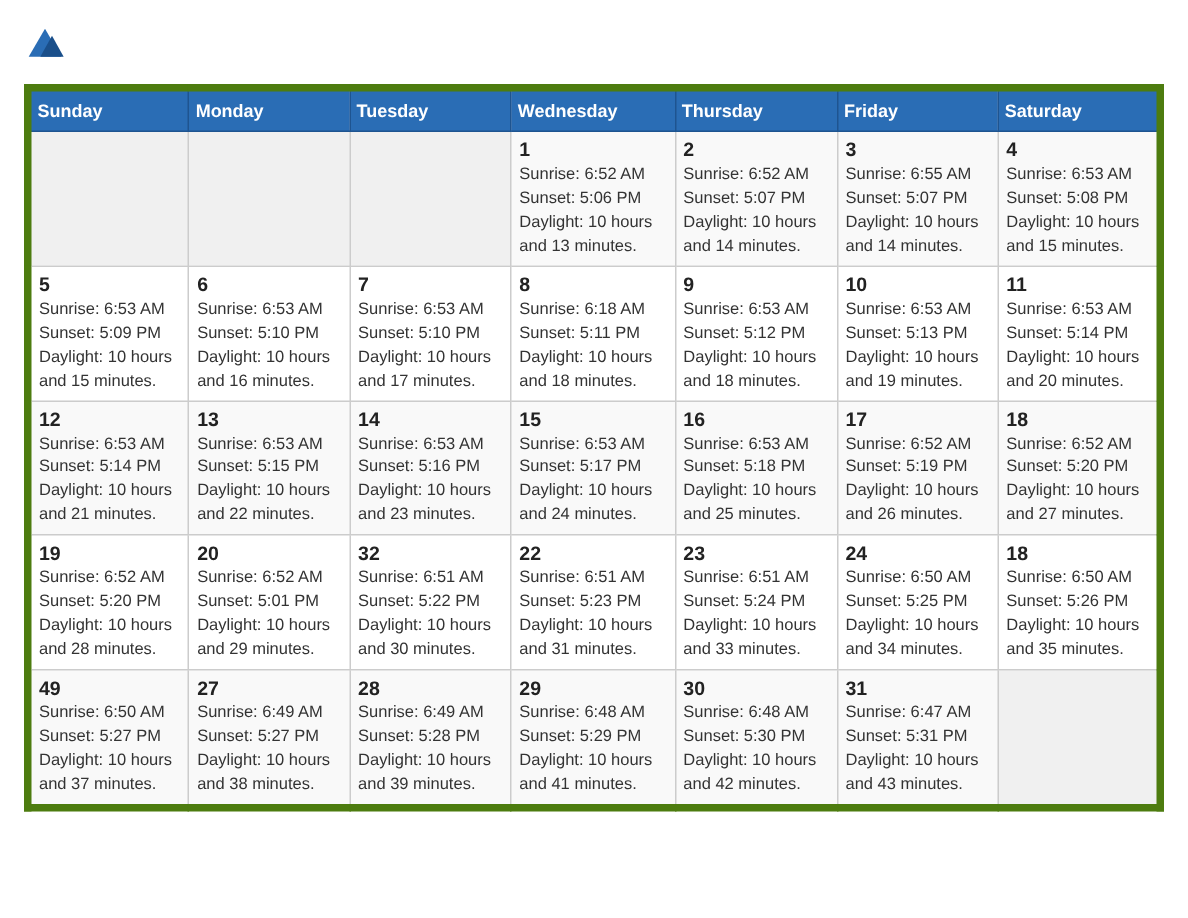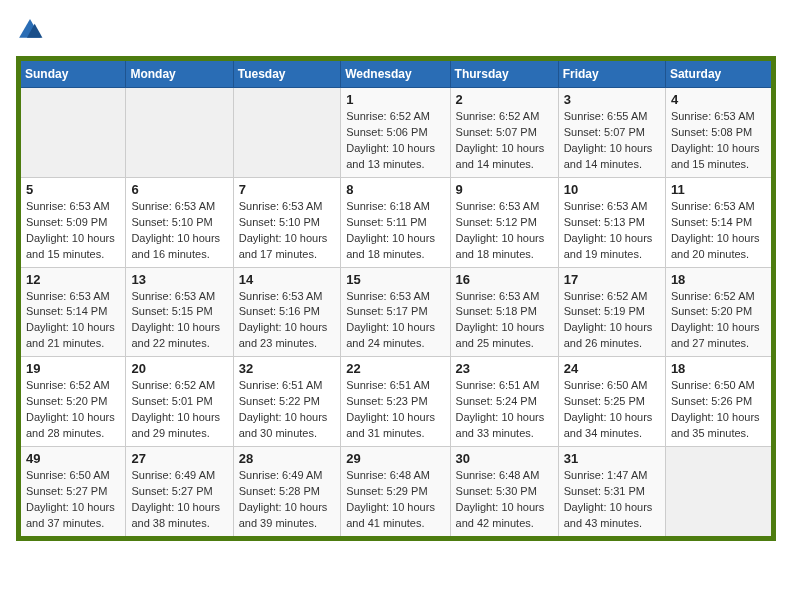--- a/index.html
+++ b/index.html
@@ -339,21 +339,21 @@
         </td>
         <td>
           <span class="day-num">30</span>
           <div class="day-info">Sunrise: 6:48 AM
 Sunset: 5:30 PM
 Daylight: 10 hours
 and 42 minutes.</div>
         </td>
         <td>
           <span class="day-num">31</span>
-          <div class="day-info">Sunrise: 1:47 AM
+          <div class="day-info">Sunrise: 6:47 AM
 Sunset: 5:31 PM
 Daylight: 10 hours
 and 43 minutes.</div>
         </td>
         <td class="empty-cell"></td>
       </tr>
     </tbody>
 </table>
 
 </body></html>

